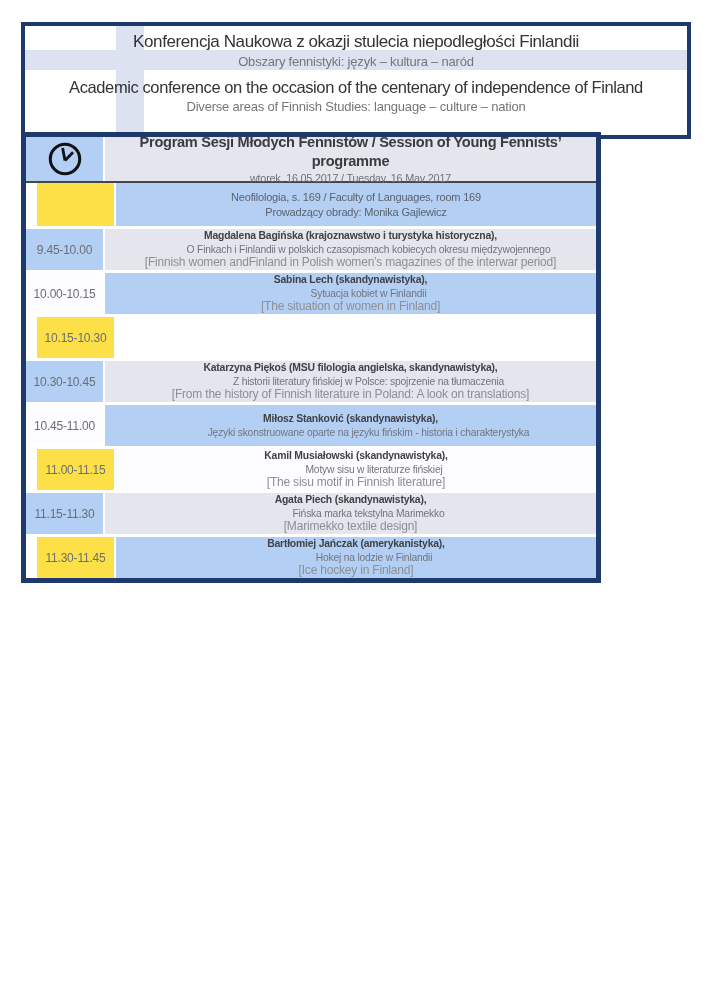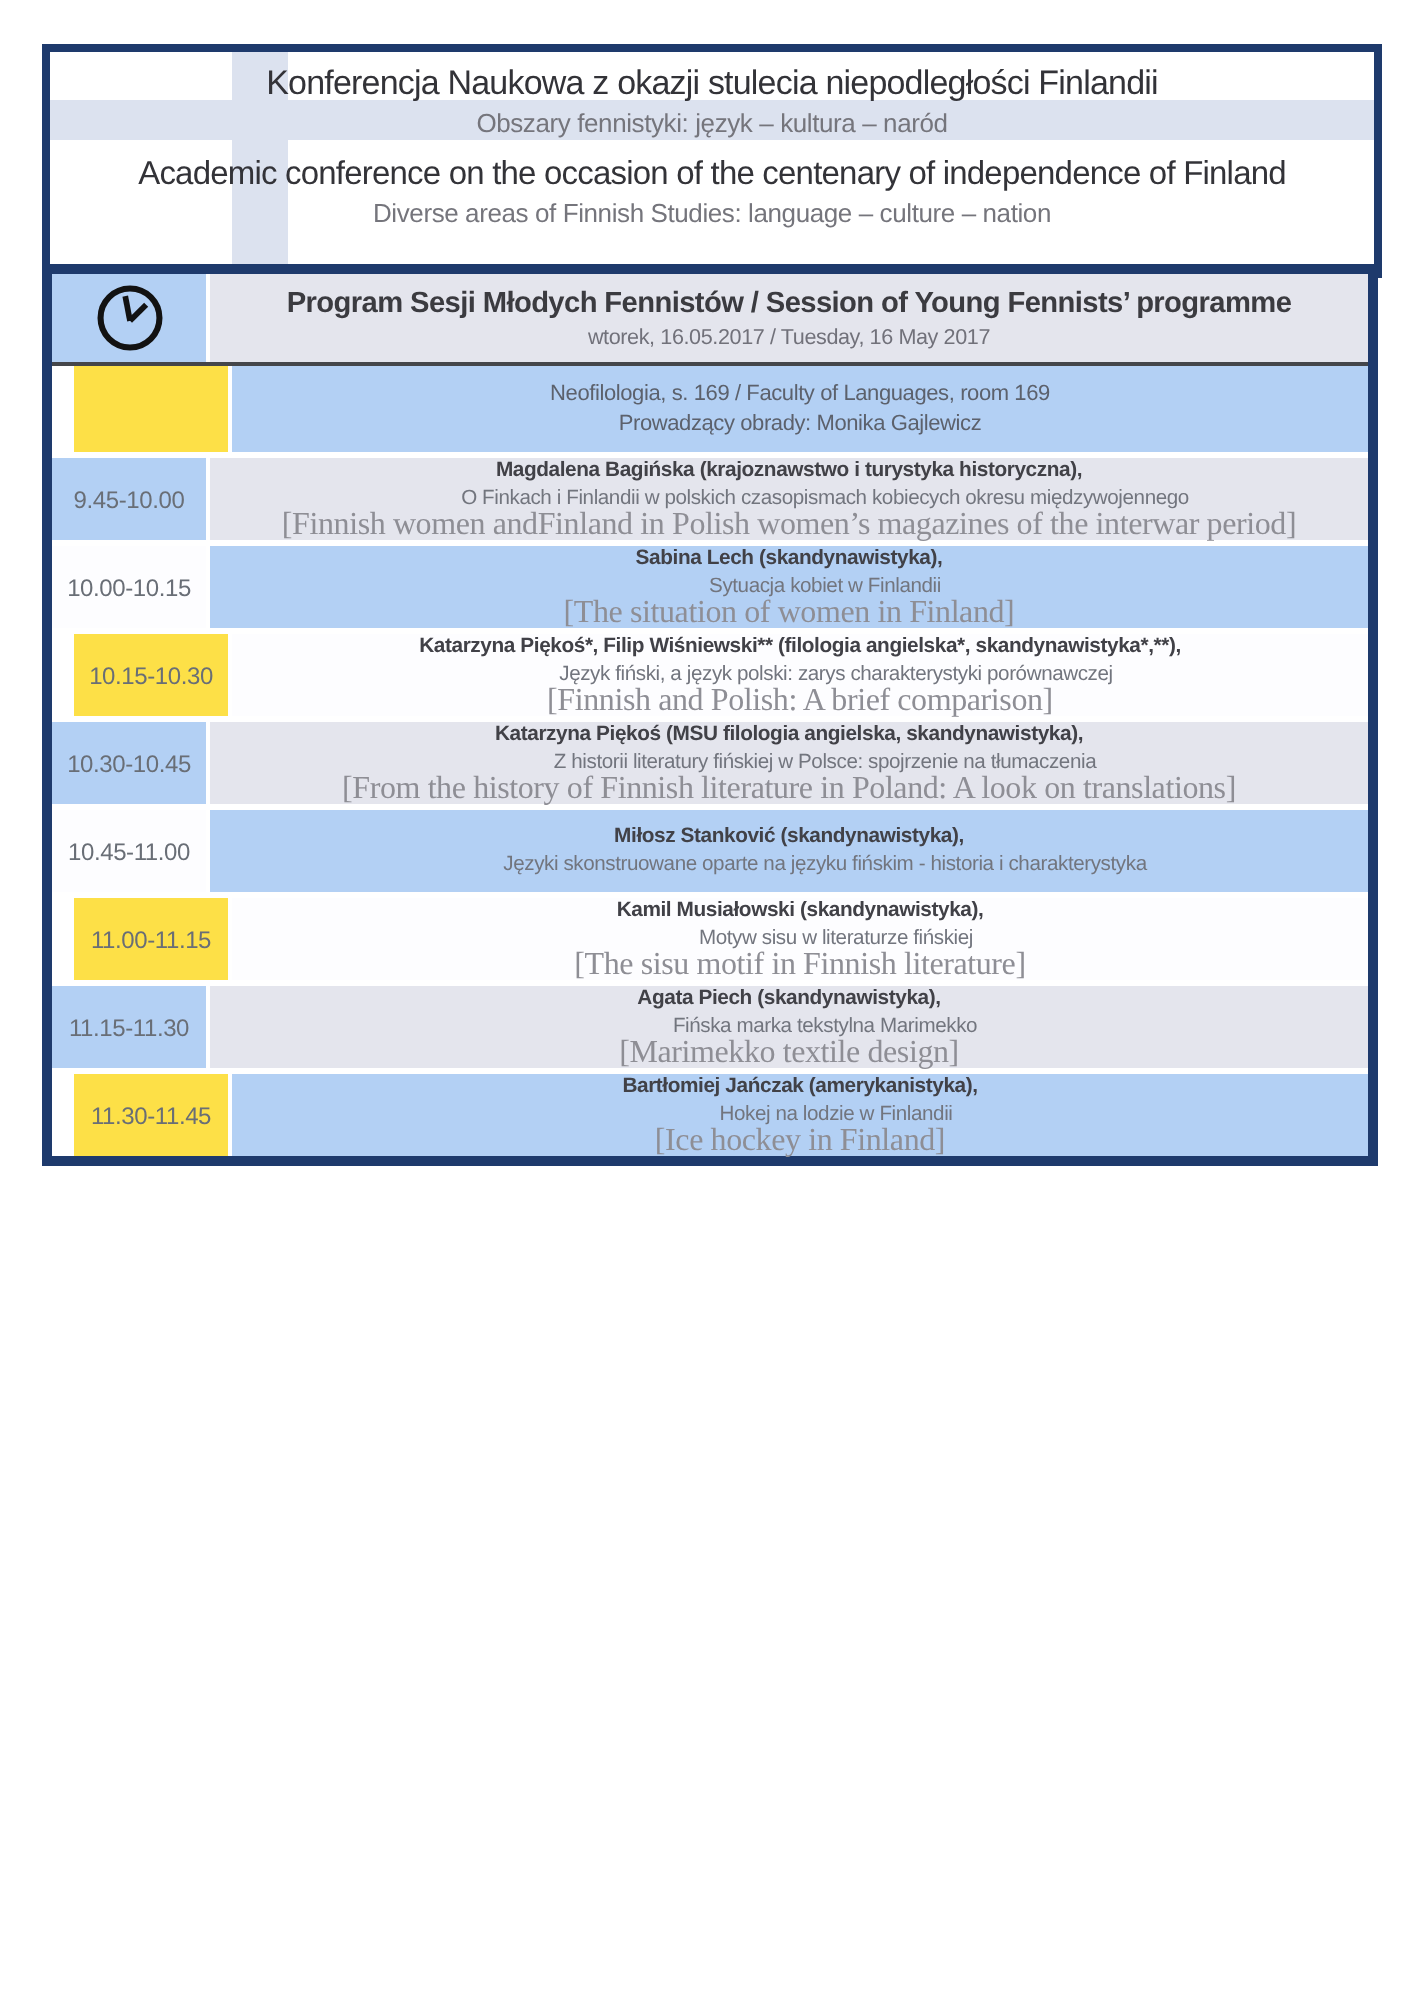--- a/index.html
+++ b/index.html
@@ -29,21 +29,21 @@
     display:flex; flex-direction:column; justify-content:flex-start;
     padding-top:5px;
   }
   .h-title-pl  { font-size:17px;   line-height:22px; color:#333338; font-weight:500; letter-spacing:-0.4px; }
   .h-sub-pl    { font-size:13px;   line-height:17px; color:#75757c; }
   .h-title-en  { font-size:16.5px; line-height:21px; color:#333338; font-weight:500; letter-spacing:-0.4px; margin-top:7px; }
   .h-sub-en    { font-size:13px;   line-height:17px; color:#75757c; }
 
   
   .table-box {
-    position:absolute; left:21px; top:132px; width:668px;
+    position:absolute; left:21px; top:132px; width:580px;
     border:5px solid #1e3a6c; background:#ffffff;
   }
   .row { display:flex; gap:2px; background:#ffffff; }
   .cell { display:flex; flex-direction:column; justify-content:center; text-align:center; }
   .cell.time { width:77px; flex:0 0 77px; font-size:12px; color:#696e76; }
   .cell.content { flex:1; }
 
   .t-blue  { background:#b3d0f4; }
   .t-gray  { background:#fde047;margin-left:11px; }
   .t-white { background:#fdfdff; }
@@ -56,21 +56,21 @@
   .prog-date  { font-size:10.8px; color:#71717a; line-height:14px; }
 
   .divider { height:2px; background:#44464a; }
 
   .venue-row { height:43px;border-radius:18px; }
   .venue-line { font-size:11px; color:#5c616c; line-height:14.5px; }
 
   .session { height:41px; margin-top:3px; }
   .speaker { font-size:10.4px; font-weight:700; color:#414147; line-height:13.4px; }
   .pl      { font-size:10.3px; color:#72757e; line-height:13.4px;margin-left:36px; }
-  .en      { font-size:16px; color:#8e8e95; line-height:13.4px;font-family:Liberation Serif, serif; }
+  .en      { font-size:12px; color:#8e8e95; line-height:13.4px; }
 
   .clock-wrap { display:flex; align-items:center; justify-content:center; }
 </style>
 </head>
 <body>
 
 <div class="header-box">
   <div class="flag-h"></div>
   <div class="flag-v"></div>
   <div class="header-text">
@@ -120,25 +120,20 @@
     <div class="cell time t-white">10.00-10.15</div>
     <div class="cell content c-blue">
       <div class="speaker">Sabina Lech (skandynawistyka),</div>
       <div class="pl">Sytuacja kobiet w Finlandii</div>
       <div class="en">[The situation of women in Finland]</div>
     </div>
   </div>
 
   <div class="row session">
     <div class="cell time t-gray">10.15-10.30</div>
-    <div class="cell content c-white">
-      <div class="speaker">Katarzyna Piękoś*, Filip Wiśniewski** (filologia angielska*, skandynawistyka*,**),</div>
-      <div class="pl">Język fiński, a język polski: zarys charakterystyki porównawczej</div>
-      <div class="en">[Finnish and Polish: A brief comparison]</div>
-    </div>
   </div>
 
   <div class="row session">
     <div class="cell time t-blue">10.30-10.45</div>
     <div class="cell content c-gray">
       <div class="speaker">Katarzyna Piękoś (MSU filologia angielska, skandynawistyka),</div>
       <div class="pl">Z historii literatury fińskiej w Polsce: spojrzenie na tłumaczenia</div>
       <div class="en">[From the history of Finnish literature in Poland: A look on translations]</div>
     </div>
   </div>

